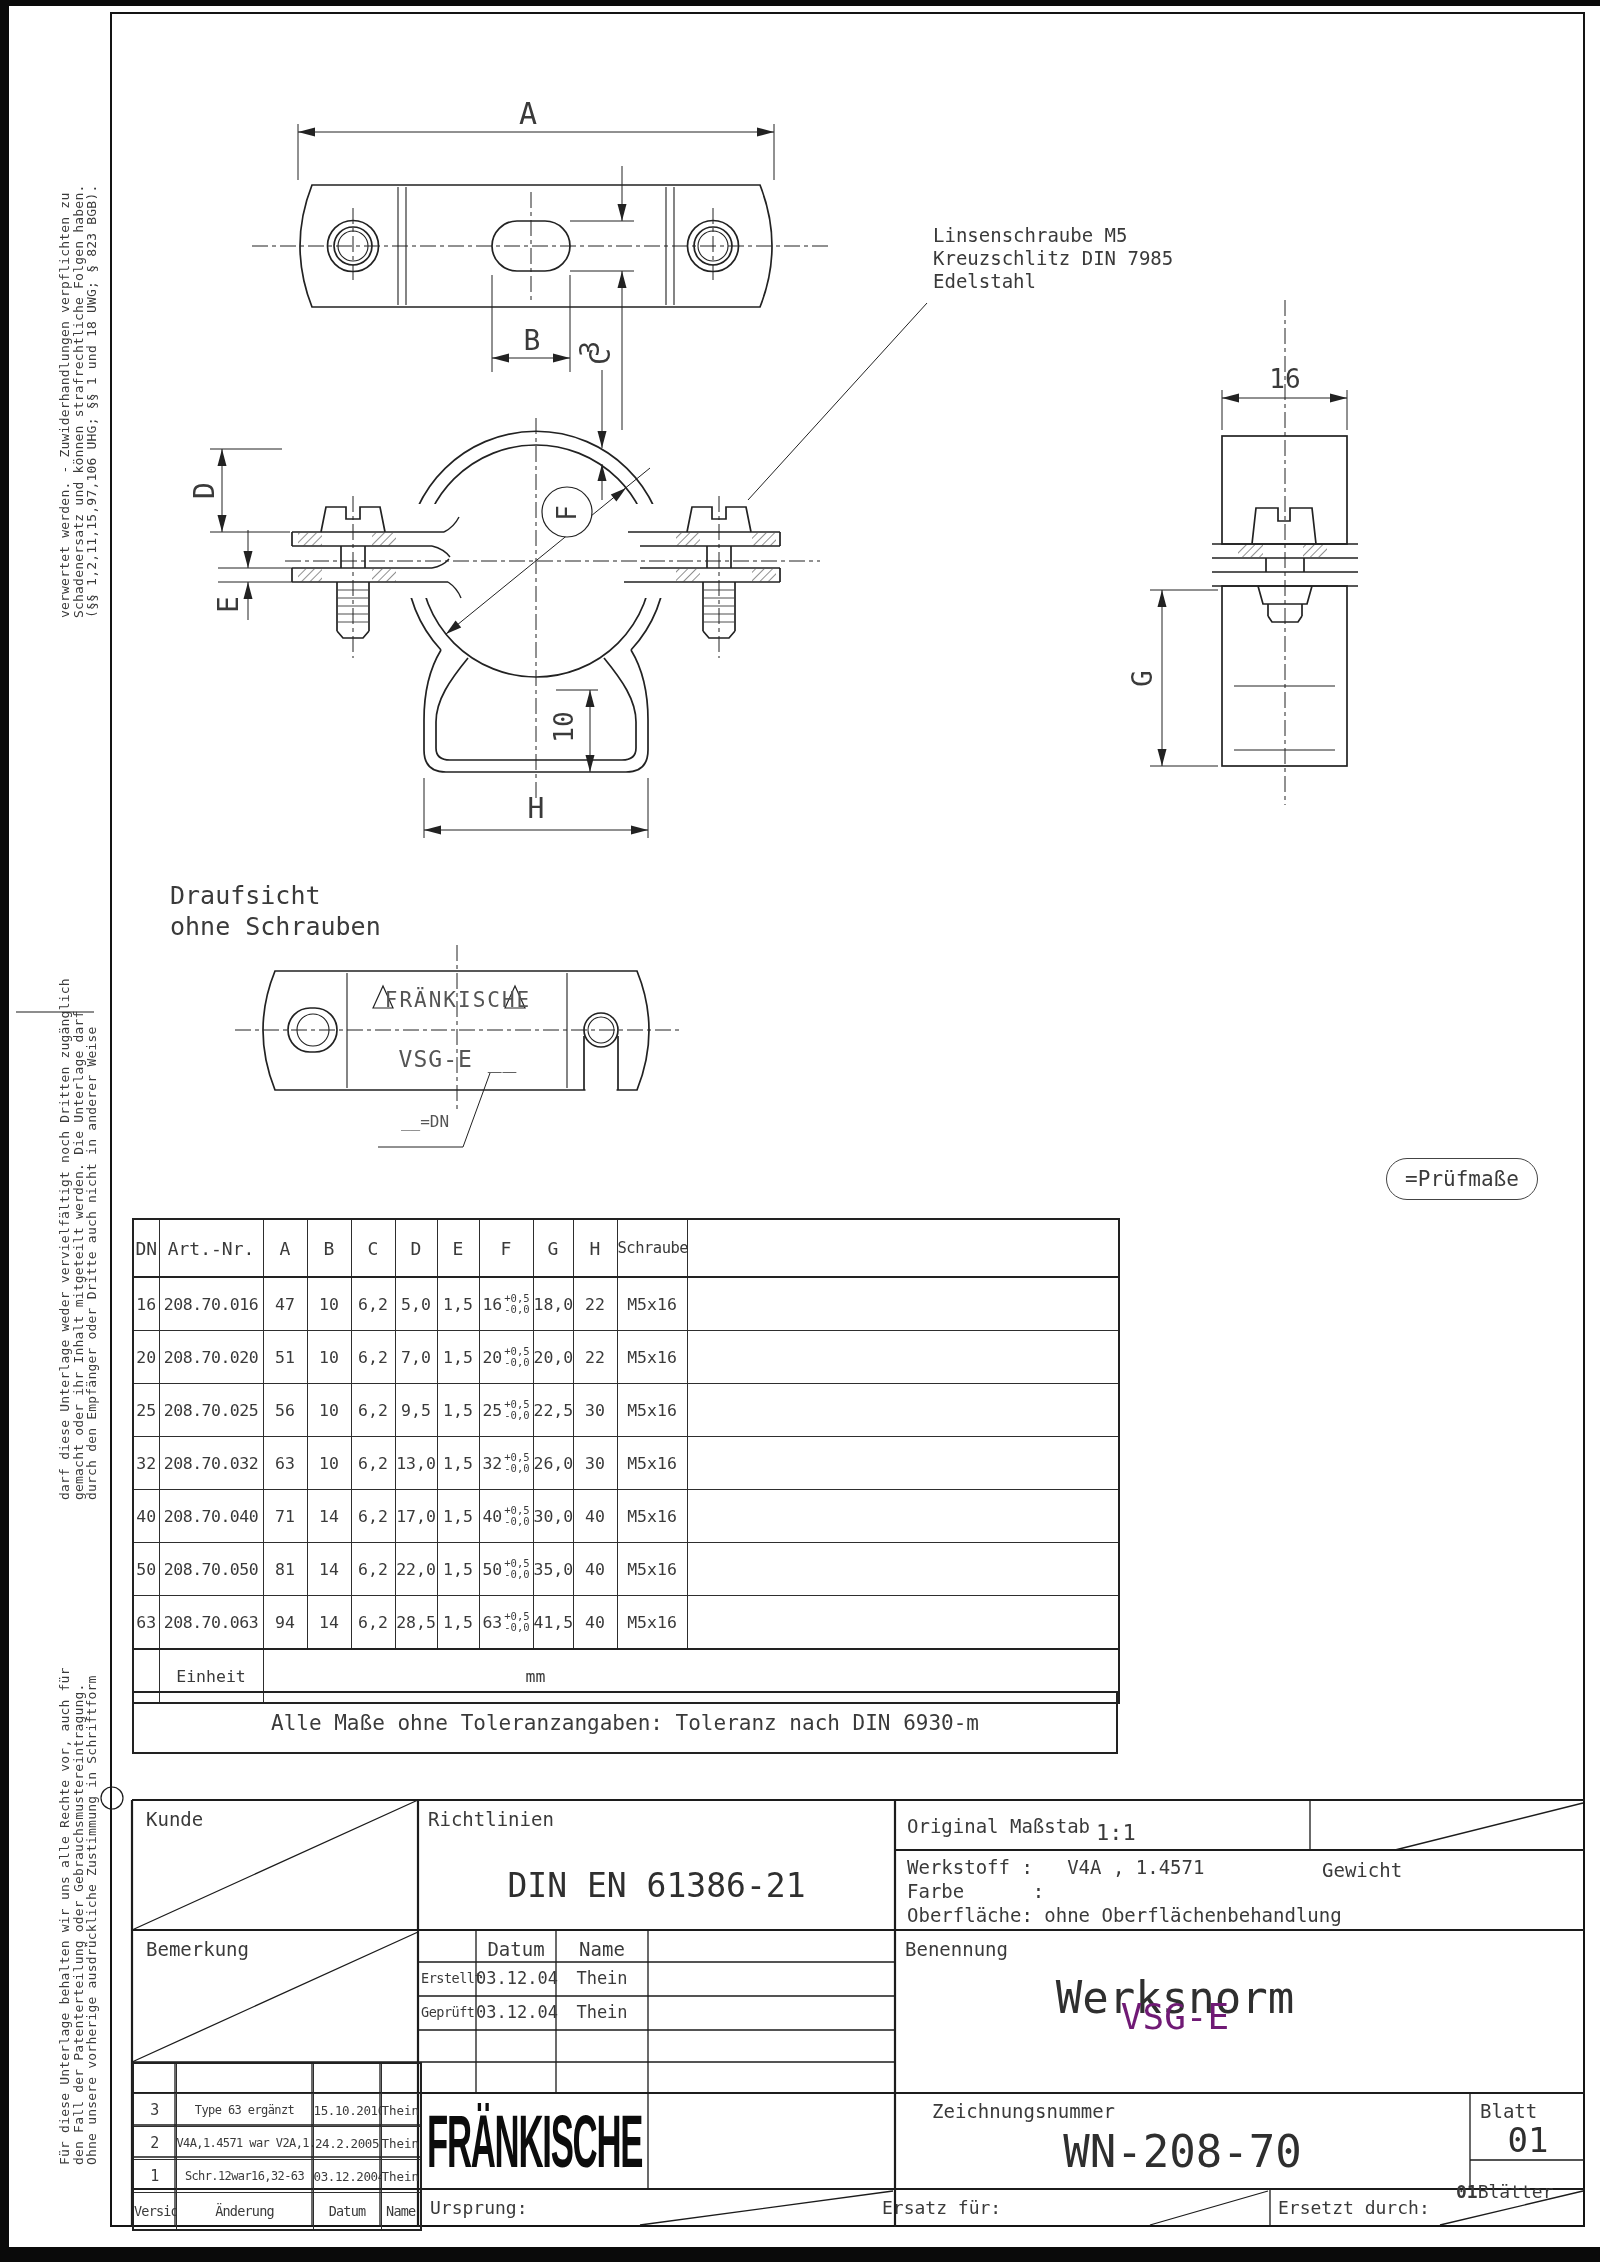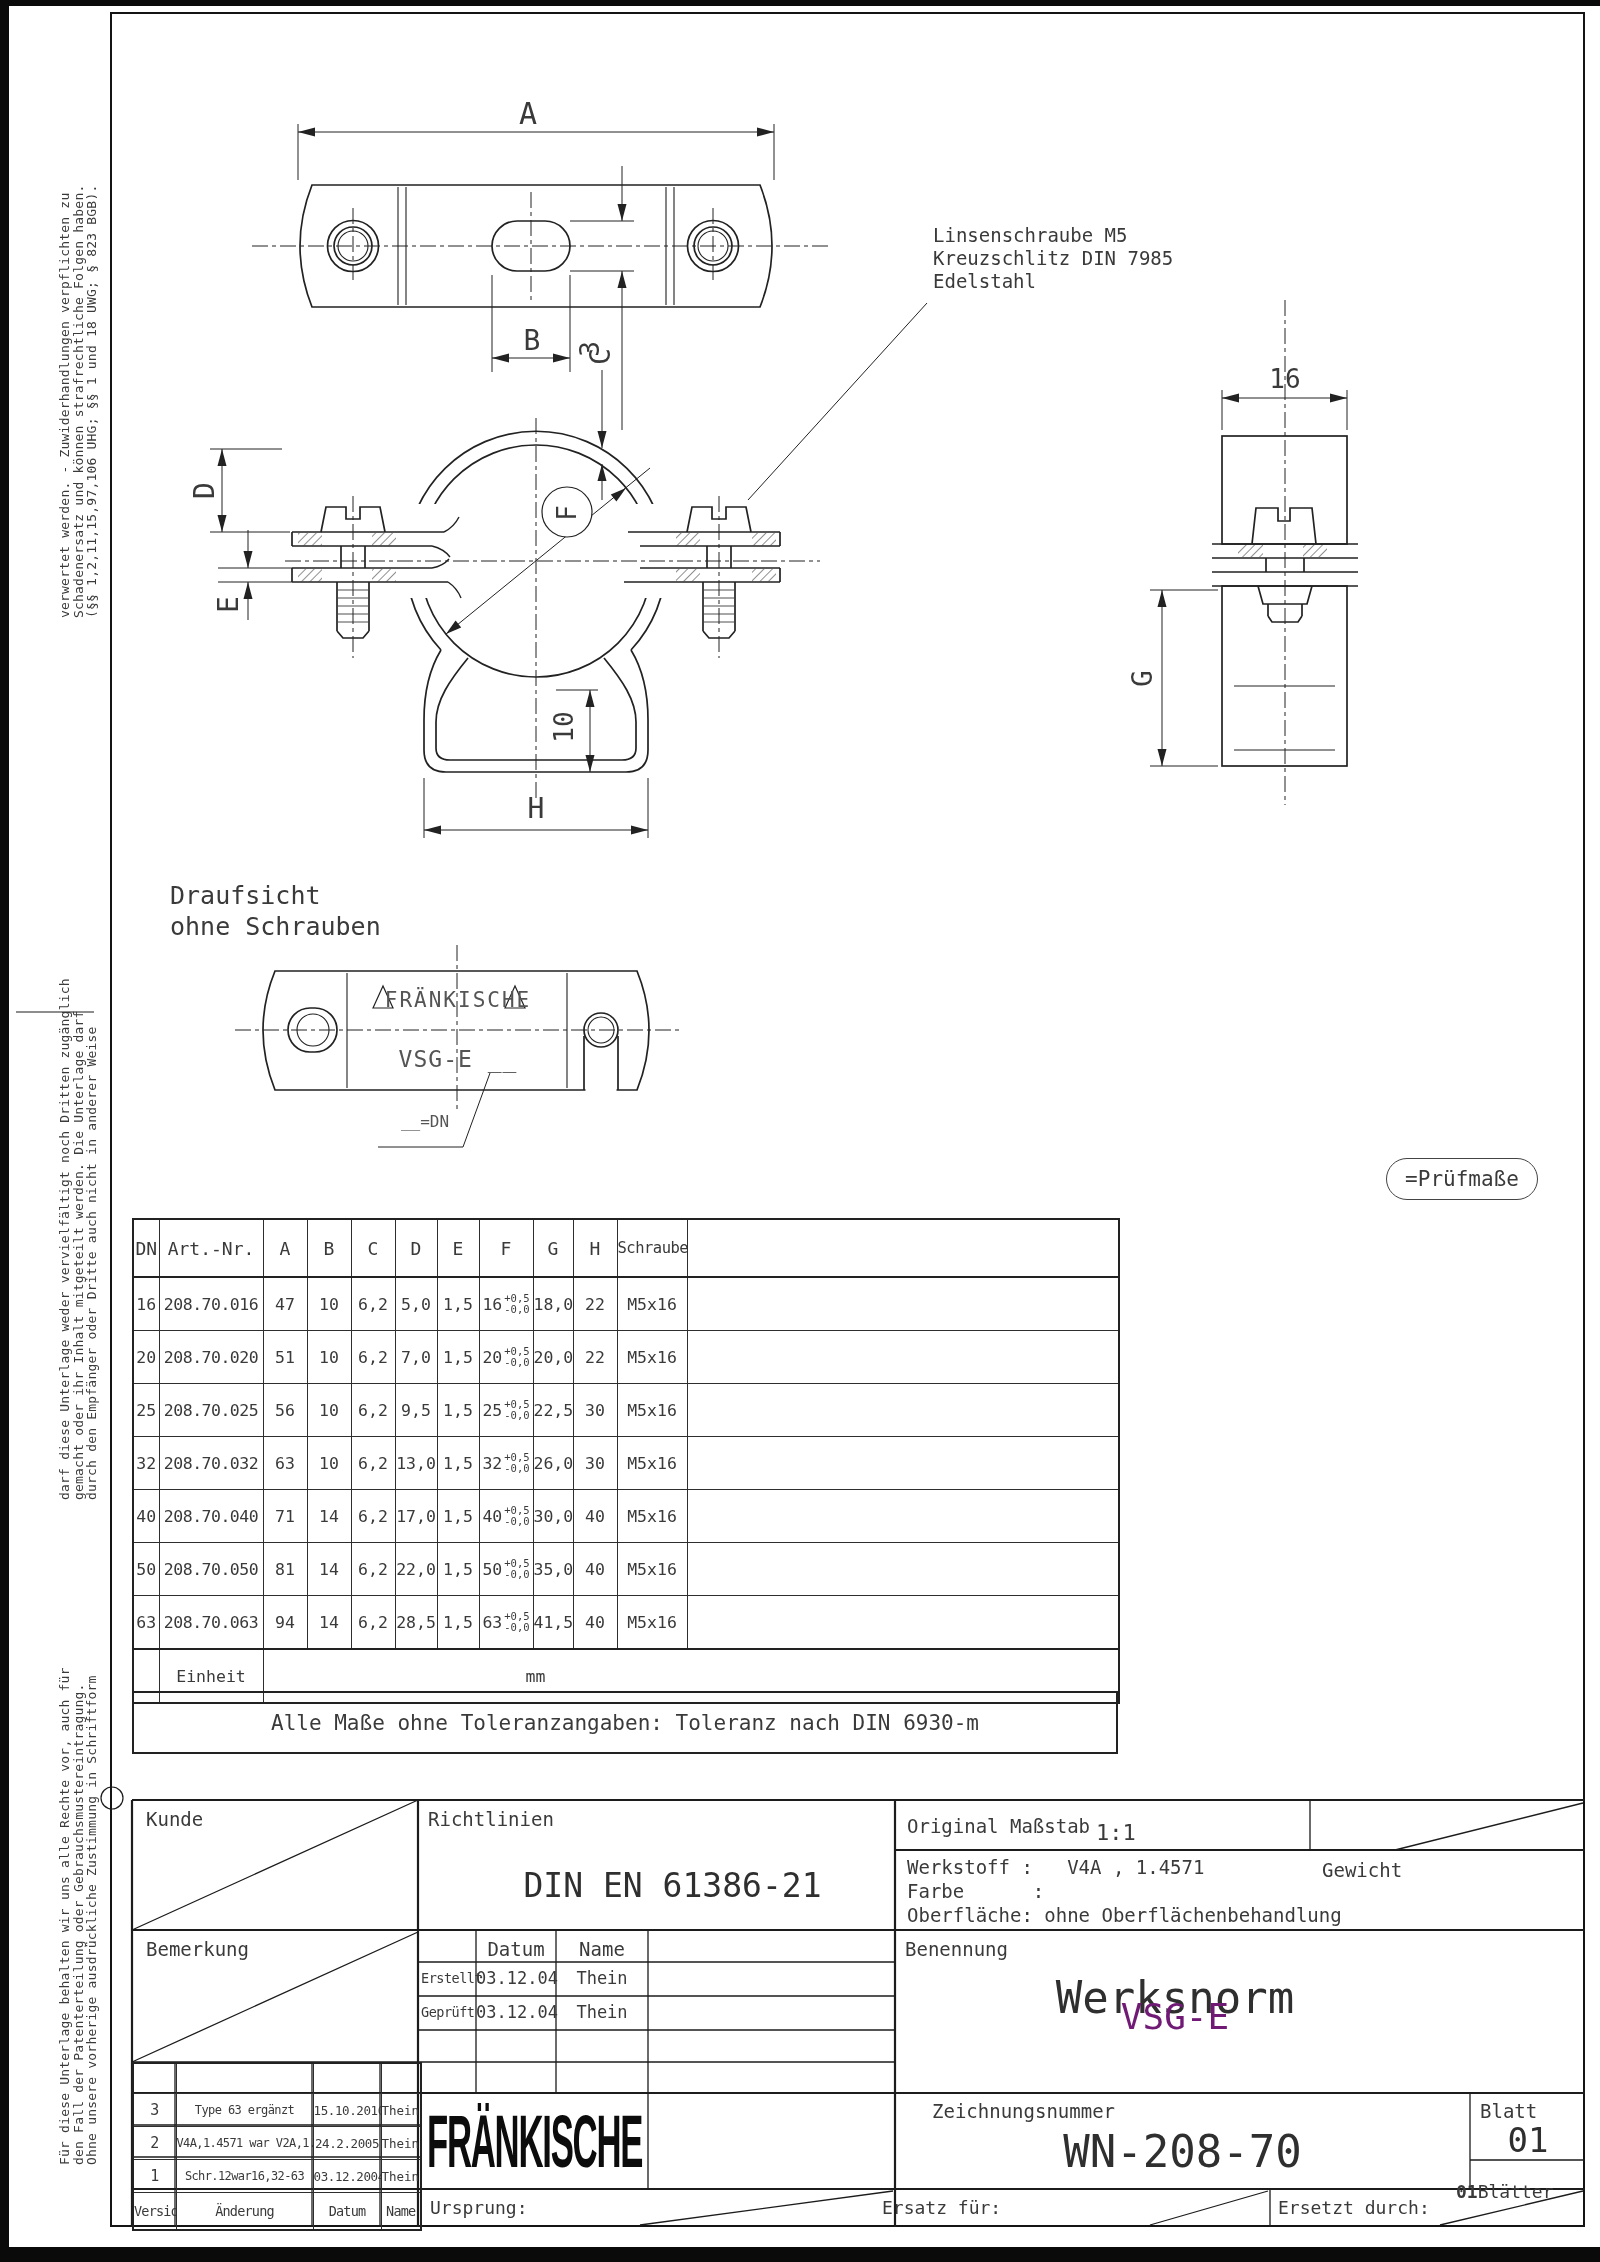--- a/index.html
+++ b/index.html
@@ -441,21 +441,21 @@
       <td></td>
       <td>Einheit</td>
       <td class="mm-cell" colspan="10"><span>mm</span></td>
     </tr>
   </tbody>
 </table>
 <div id="alle-note">Alle Maße ohne Toleranzangaben: Toleranz nach DIN 6930-m</div>
 
 <div class="tb-label" style="left:146px;top:1808px;">Kunde</div>
 <div class="tb-label" style="left:428px;top:1808px;">Richtlinien</div>
-<div class="bigval" style="left:418px;top:1866px;width:477px;font-size:33px;padding-left:16px;">DIN EN 61386-21</div>
+<div class="bigval" style="left:418px;top:1866px;width:477px;font-size:33px;">DIN EN 61386-21</div>
 <div class="tb-label" style="left:907px;top:1815px;">Original Maßstab</div>
 <div class="tb-label" style="left:1096px;top:1813px;font-size:22px;margin-top:7px;">1:1</div>
 <div class="tb-label" style="left:1322px;top:1815px;margin-top:44px;">Gewicht</div>
 <div class="tb-label" style="left:907px;top:1856px;">Werkstoff :   V4A , 1.4571</div>
 <div class="tb-label" style="left:907px;top:1880px;">Farbe      :</div>
 <div class="tb-label" style="left:907px;top:1904px;">Oberfläche: ohne Oberflächenbehandlung</div>
 <div class="tb-label" style="left:146px;top:1938px;">Bemerkung</div>
 
 <div class="tb-label" style="left:476px;top:1938px;width:80px;text-align:center;">Datum</div>
 <div class="tb-label" style="left:556px;top:1938px;width:92px;text-align:center;">Name</div>

